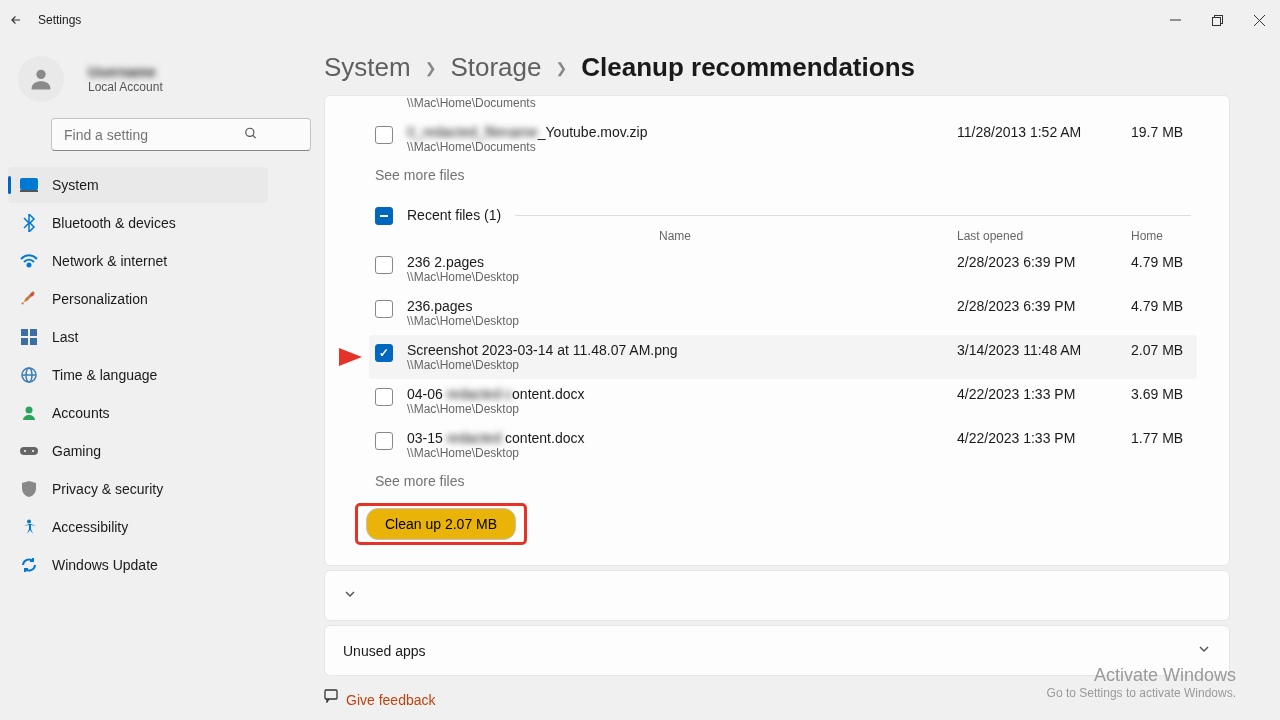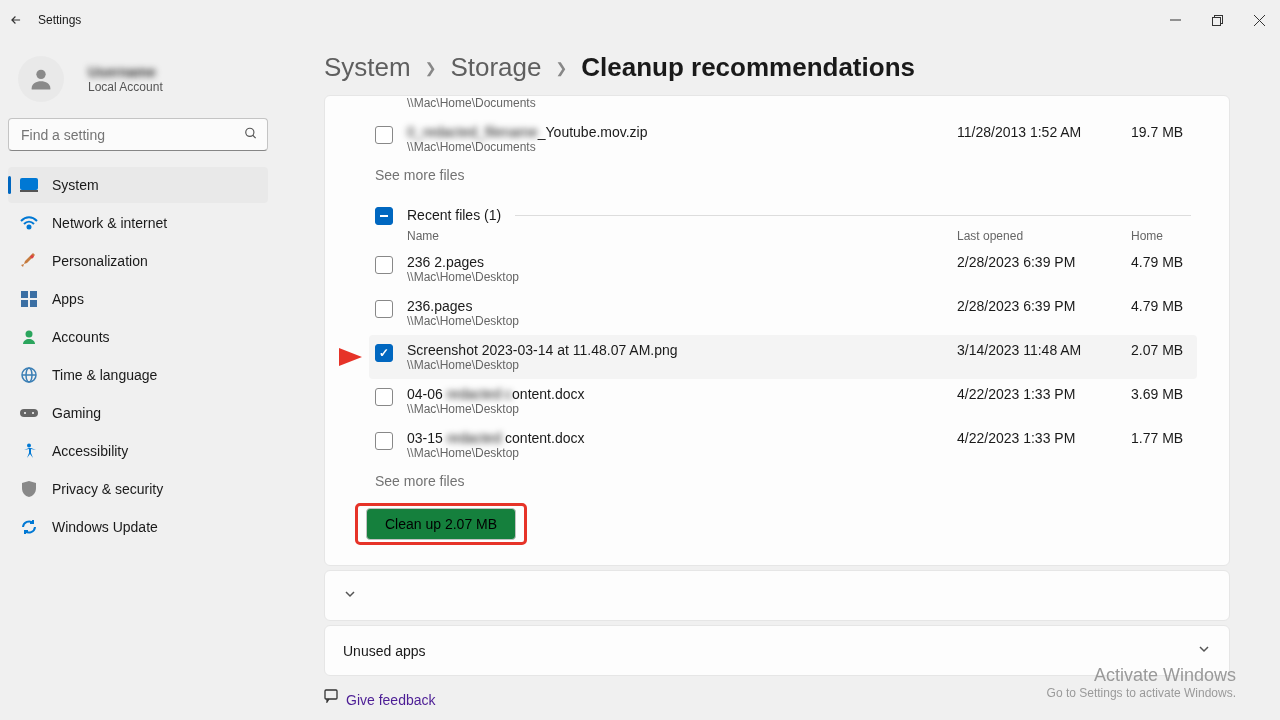--- a/index.html
+++ b/index.html
@@ -14,21 +14,21 @@
 .body { display: flex; height: calc(720px - 40px); }
 
 .sidebar { width: 280px; padding: 8px 12px 0 8px; display: flex; flex-direction: column; }
 .account { display: flex; align-items: center; gap: 24px; padding: 8px 4px 16px 10px; }
 .avatar { width: 46px; height: 46px; border-radius: 50%; background: #e9e9e9; display: flex; align-items: center; justify-content: center; }
 .avatar svg { fill: #8a8a8a; }
 .acct-name { font-size: 14px; color: #333; filter: blur(3px); font-weight: 600; }
 .acct-sub { font-size: 12px; color: #555; }
 
 .search { position: relative; margin: 0 0 16px 0; }
-.search input { width: 100%; height: 33px; border: 1px solid #c4c4c4; border-bottom: 1.5px solid #868686; border-radius: 4px; padding: 0 36px 0 12px; background: #fbfbfb; font-size: 14px; outline: none; }
+.search input { width: 100%; height: 33px; border: 1px solid #c4c4c4; border-bottom: 1.5px solid #868686; border-radius: 4px; padding: 0 36px 0 12px; background: #fbfbfb; font-size: 14px; outline: none; margin-left: 43px; }
 .search .sicon { position: absolute; right: 10px; top: 50%; transform: translateY(-50%); color: #555; }
 
 .nav { display: flex; flex-direction: column; gap: 2px; }
 .nav-item { display: flex; align-items: center; gap: 14px; height: 36px; padding: 0 12px; border-radius: 4px; cursor: pointer; font-size: 14px; position: relative; }
 .nav-item.active { background: #e9e9e9; }
 .nav-item.active::before { content: ""; position: absolute; left: 0; top: 9px; bottom: 9px; width: 3px; background: #0067c0; border-radius: 2px; }
 .nav-item .icon { width: 18px; height: 18px; display: flex; align-items: center; justify-content: center; }
 
 .main { flex: 1; padding: 12px 50px 0 44px; overflow: hidden; }
 .breadcrumb { display: flex; align-items: center; gap: 14px; font-size: 26px; margin-bottom: 12px; }
@@ -46,29 +46,29 @@
 .file-info { flex: 1; min-width: 0; }
 .file-name { font-size: 14px; color: #1a1a1a; }
 .file-path { font-size: 12px; color: #666; }
 .file-date { width: 160px; font-size: 14px; text-align: left; }
 .file-size { width: 60px; font-size: 14px; text-align: left; }
 .link { color: #737373; font-size: 14px; cursor: pointer; margin-top: 6px; display: inline-block; }
 .section-head { display: flex; align-items: center; gap: 14px; margin-top: 22px; }
 .section-title { font-size: 14px; font-weight: 400; }
 .section-line { flex: 1; height: 1px; background: #ddd; }
 .col-head { display: flex; gap: 14px; padding: 4px 0 4px 32px; font-size: 12px; color: #666; }
-.col-head .n { flex: 1; }
+.col-head .n { flex: 1; text-align: center; }
 .col-head .d { width: 160px; }
 .col-head .s { width: 60px; }
 .file-row.hl { background: #f4f4f4; border-radius: 4px; padding: 7px 6px; margin: 0 -6px; position: relative; }
 
 .arrow-ann { position: absolute; left: -85px; top: 50%; transform: translateY(-50%); }
 
 .cleanup-wrap { margin-top: 14px; padding-left: -10px; }
-.cleanup-btn { border: 1px solid #c2c2c2; background: #15803d; border-radius: 4px; padding: 7px 18px; font-size: 14px; cursor: pointer; }
+.cleanup-btn { border: 1px solid #c2c2c2; background: #eab308; border-radius: 12px; padding: 7px 18px; font-size: 14px; cursor: pointer; }
 .red-box { border: 3px solid #e63328; border-radius: 5px; padding: 2px 8px; display: inline-block; }
 
 .panel2 { background: #fdfdfd; border: 1px solid #e6e6e6; border-radius: 6px; padding: 16px 18px; margin-top: 4px; display: flex; align-items: center; }
 .panel2 .lbl { flex: 1; font-size: 14px; }
 
 .activate { position: absolute; right: 44px; bottom: 20px; text-align: right; color: #9a9a9a; }
 .activate .t1 { font-size: 18px; }
 .activate .t2 { font-size: 12px; }
 
 .blur { filter: blur(3px); display: inline-block; }
@@ -129,20 +129,28 @@
           <span class="icon">
             <svg width="18" height="14" viewBox="0 0 18 14">
               <rect x="0" y="0" width="18" height="12" rx="2" fill="#0078d4"></rect>
               <rect x="0" y="12" width="18" height="2" fill="#555"></rect>
             </svg>
           </span>
           <span>System</span>
         </div>
       <div class="nav-item">
           <span class="icon">
+            <svg width="14" height="18" viewBox="0 0 12 18" fill="#0078d4">
+              <path d="M6 0v18l5-5-4-4 4-4-5-5zm0 9L1 4m5 5l-5 5" stroke="#0078d4" stroke-width="1.5" fill="none"></path>
+            </svg>
+          </span>
+          <span>Bluetooth &amp; devices</span>
+        </div>
+      <div class="nav-item">
+          <span class="icon">
             <svg width="18" height="14" viewBox="0 0 18 14" fill="none" stroke="#0078d4" stroke-width="2">
               <path d="M1 5c5-5 11-5 16 0M4 8c3-3 7-3 10 0"></path>
               <circle cx="9" cy="11" r="1.5" fill="#0078d4"></circle>
             </svg>
           </span>
           <span>Network &amp; internet</span>
         </div>
       <div class="nav-item">
           <span class="icon">
             <svg width="16" height="16" viewBox="0 0 16 16">
@@ -154,67 +162,67 @@
         </div>
       <div class="nav-item">
           <span class="icon">
             <svg width="16" height="16" viewBox="0 0 16 16" fill="#3b6fa3">
               <rect x="0" y="0" width="7" height="7"></rect>
               <rect x="9" y="0" width="7" height="7"></rect>
               <rect x="0" y="9" width="7" height="7"></rect>
               <rect x="9" y="9" width="7" height="7"></rect>
             </svg>
           </span>
-          <span>Apps</span>
-        </div>
-      <div class="nav-item">
-          <span class="icon">
-            <svg width="16" height="16" viewBox="0 0 16 16" fill="#2ba55d">
-              <circle cx="8" cy="5" r="3.5"></circle>
-              <path d="M2 15c0-3 3-5 6-5s6 2 6 5z"></path>
-            </svg>
-          </span>
-          <span>Accounts</span>
+          <span>Last</span>
         </div>
       <div class="nav-item">
           <span class="icon">
             <svg width="16" height="16" viewBox="0 0 16 16" fill="none" stroke="#3b7fb5" stroke-width="1.5">
               <circle cx="8" cy="8" r="7"></circle>
               <ellipse cx="8" cy="8" rx="3" ry="7"></ellipse>
               <line x1="1" y1="8" x2="15" y2="8"></line>
             </svg>
           </span>
           <span>Time &amp; language</span>
         </div>
       <div class="nav-item">
           <span class="icon">
+            <svg width="16" height="16" viewBox="0 0 16 16" fill="#2ba55d">
+              <circle cx="8" cy="5" r="3.5"></circle>
+              <path d="M2 15c0-3 3-5 6-5s6 2 6 5z"></path>
+            </svg>
+          </span>
+          <span>Accounts</span>
+        </div>
+      <div class="nav-item">
+          <span class="icon">
             <svg width="18" height="12" viewBox="0 0 18 12" fill="#666">
               <rect x="0" y="2" width="18" height="8" rx="4"></rect>
               <circle cx="5" cy="6" r="1" fill="#fff"></circle>
               <circle cx="13" cy="6" r="1" fill="#fff"></circle>
             </svg>
           </span>
           <span>Gaming</span>
         </div>
       <div class="nav-item">
           <span class="icon">
+            <svg width="14" height="16" viewBox="0 0 14 16" fill="#888">
+              <path d="M7 0L0 2v5c0 5 3 8 7 9 4-1 7-4 7-9V2L7 0z"></path>
+            </svg>
+          </span>
+          <span>Privacy &amp; security</span>
+        </div>
+      <div class="nav-item">
+          <span class="icon">
             <svg width="16" height="16" viewBox="0 0 16 16" fill="#0078d4">
               <circle cx="8" cy="2.5" r="2"></circle>
               <path d="M8 5l-5 2 5-1v4l-2 5 3-4 3 4-2-5v-4l5 1-5-2z"></path>
             </svg>
           </span>
           <span>Accessibility</span>
-        </div>
-      <div class="nav-item">
-          <span class="icon">
-            <svg width="14" height="16" viewBox="0 0 14 16" fill="#888">
-              <path d="M7 0L0 2v5c0 5 3 8 7 9 4-1 7-4 7-9V2L7 0z"></path>
-            </svg>
-          </span>
-          <span>Privacy &amp; security</span>
         </div>
       <div class="nav-item">
           <span class="icon">
             <svg width="16" height="16" viewBox="0 0 16 16" fill="none" stroke="#0078d4" stroke-width="2">
               <path d="M2 8a6 6 0 0 1 10-4M14 8a6 6 0 0 1-10 4"></path>
               <path d="M12 1v3h-3M4 15v-3h3" fill="#0078d4"></path>
             </svg>
           </span>
           <span>Windows Update</span>
         </div>
@@ -326,21 +334,21 @@
       <span><svg width="14" height="14" viewBox="0 0 14 14" fill="none" stroke="#555" stroke-width="1.5">
             <path d="M3 5l4 4 4-4"></path>
           </svg></span>
     </div>
 
     <div style="margin-top:10px; display:flex; align-items:center; gap:8px;">
       <span><svg width="14" height="14" viewBox="0 0 14 14" fill="none" stroke="#333" stroke-width="1.3">
             <rect x="1" y="1" width="12" height="9" rx="1"></rect>
             <path d="M5 10l-2 3v-3"></path>
           </svg></span>
-      <span class="link" style="color:#4c1d95">Give feedback</span>
+      <span class="link" style="color:#c2410c">Give feedback</span>
     </div>
   </div>
 </div>
 
 <div class="activate">
   <div class="t1">Activate Windows</div>
   <div class="t2">Go to Settings to activate Windows.</div>
 </div>
 
 </body></html>

